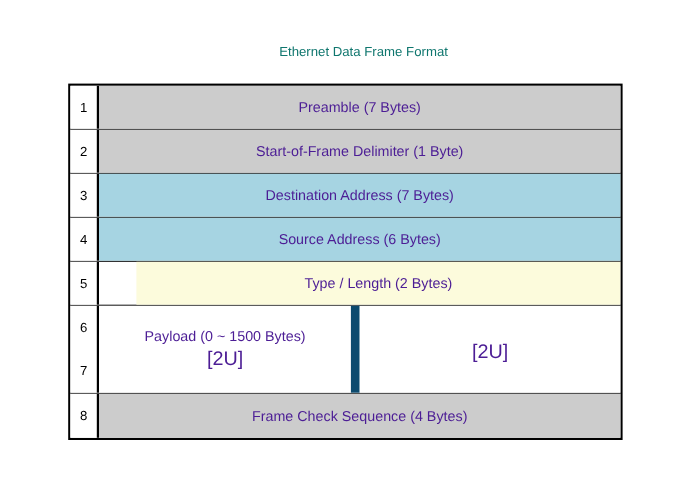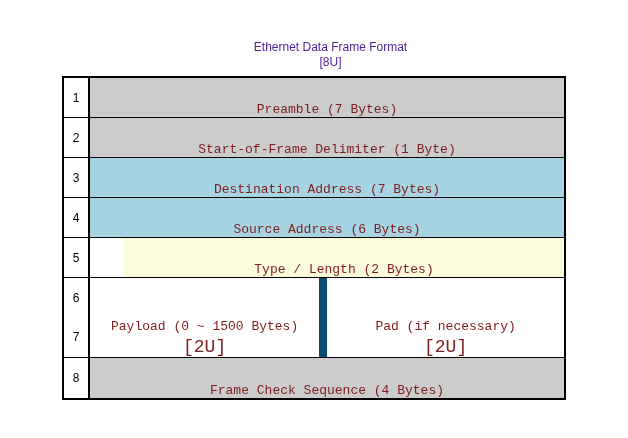--- a/index.html
+++ b/index.html
@@ -28,21 +28,21 @@
   #title-block {
     position: absolute;
     left: 0;
     top: 40px;
     width: 628px;
     text-align: center;
     line-height: 15px;
   }
   #title-block .title-line {
     font-size: 12px;
-    color: #4c1d95;
+    color: #0f766e;
     display: block;
     margin-left: 33px;
   }
 
   
   #frame-table {
     position: absolute;
     left: 62px;
     top: 76px;
     width: 504px;
@@ -91,26 +91,25 @@
     font-size: 12px;
     color: #000;
   }
 
   .cell {
     flex: 1 1 auto;
     box-sizing: border-box;
     display: flex;
     flex-direction: column;
     align-items: center;
-    justify-content: flex-end;
+    justify-content: center;
     font-size: 13px;
-    color: #7f1d1d;
+    color: #4c1d95;
     text-align: center;
     padding: 0 4px;
-    font-family: Liberation Mono, monospace;
   }
   .cell .sub {
     font-size: 18px;
     margin-top: 3px;
   }
 
   .h-single { height: 40px; }
   .h-double { height: 80px; }
 
   .bg-gray   { background: #cccccc; }
@@ -126,21 +125,20 @@
     flex: 1 1 50%;
   }
 </style>
 </head>
 <body>
 
 <div id="diagram-wrap">
 
   <div id="title-block">
     <span class="title-line">Ethernet Data Frame Format</span>
-    <span class="title-line">[8U]</span>
   </div>
 
   <div id="frame-table">
 
     <div class="row h-single">
       <div class="rownum">1</div>
       <div class="cell bg-gray">
         <span>Preamble (7 Bytes)</span>
       </div>
     </div>
@@ -176,21 +174,20 @@
     <div class="row h-double">
       <div class="rownum-stack">
         <div class="rn">6</div>
         <div class="rn">7</div>
       </div>
       <div class="cell bg-white split-left">
         <span>Payload (0 ~ 1500 Bytes)</span>
         <span class="sub">[2U]</span>
       </div>
       <div class="cell bg-white split-right">
-        <span>Pad (if necessary)</span>
         <span class="sub">[2U]</span>
       </div>
     </div>
 
     <div class="row h-single">
       <div class="rownum">8</div>
       <div class="cell bg-gray">
         <span>Frame Check Sequence (4 Bytes)</span>
       </div>
     </div>

